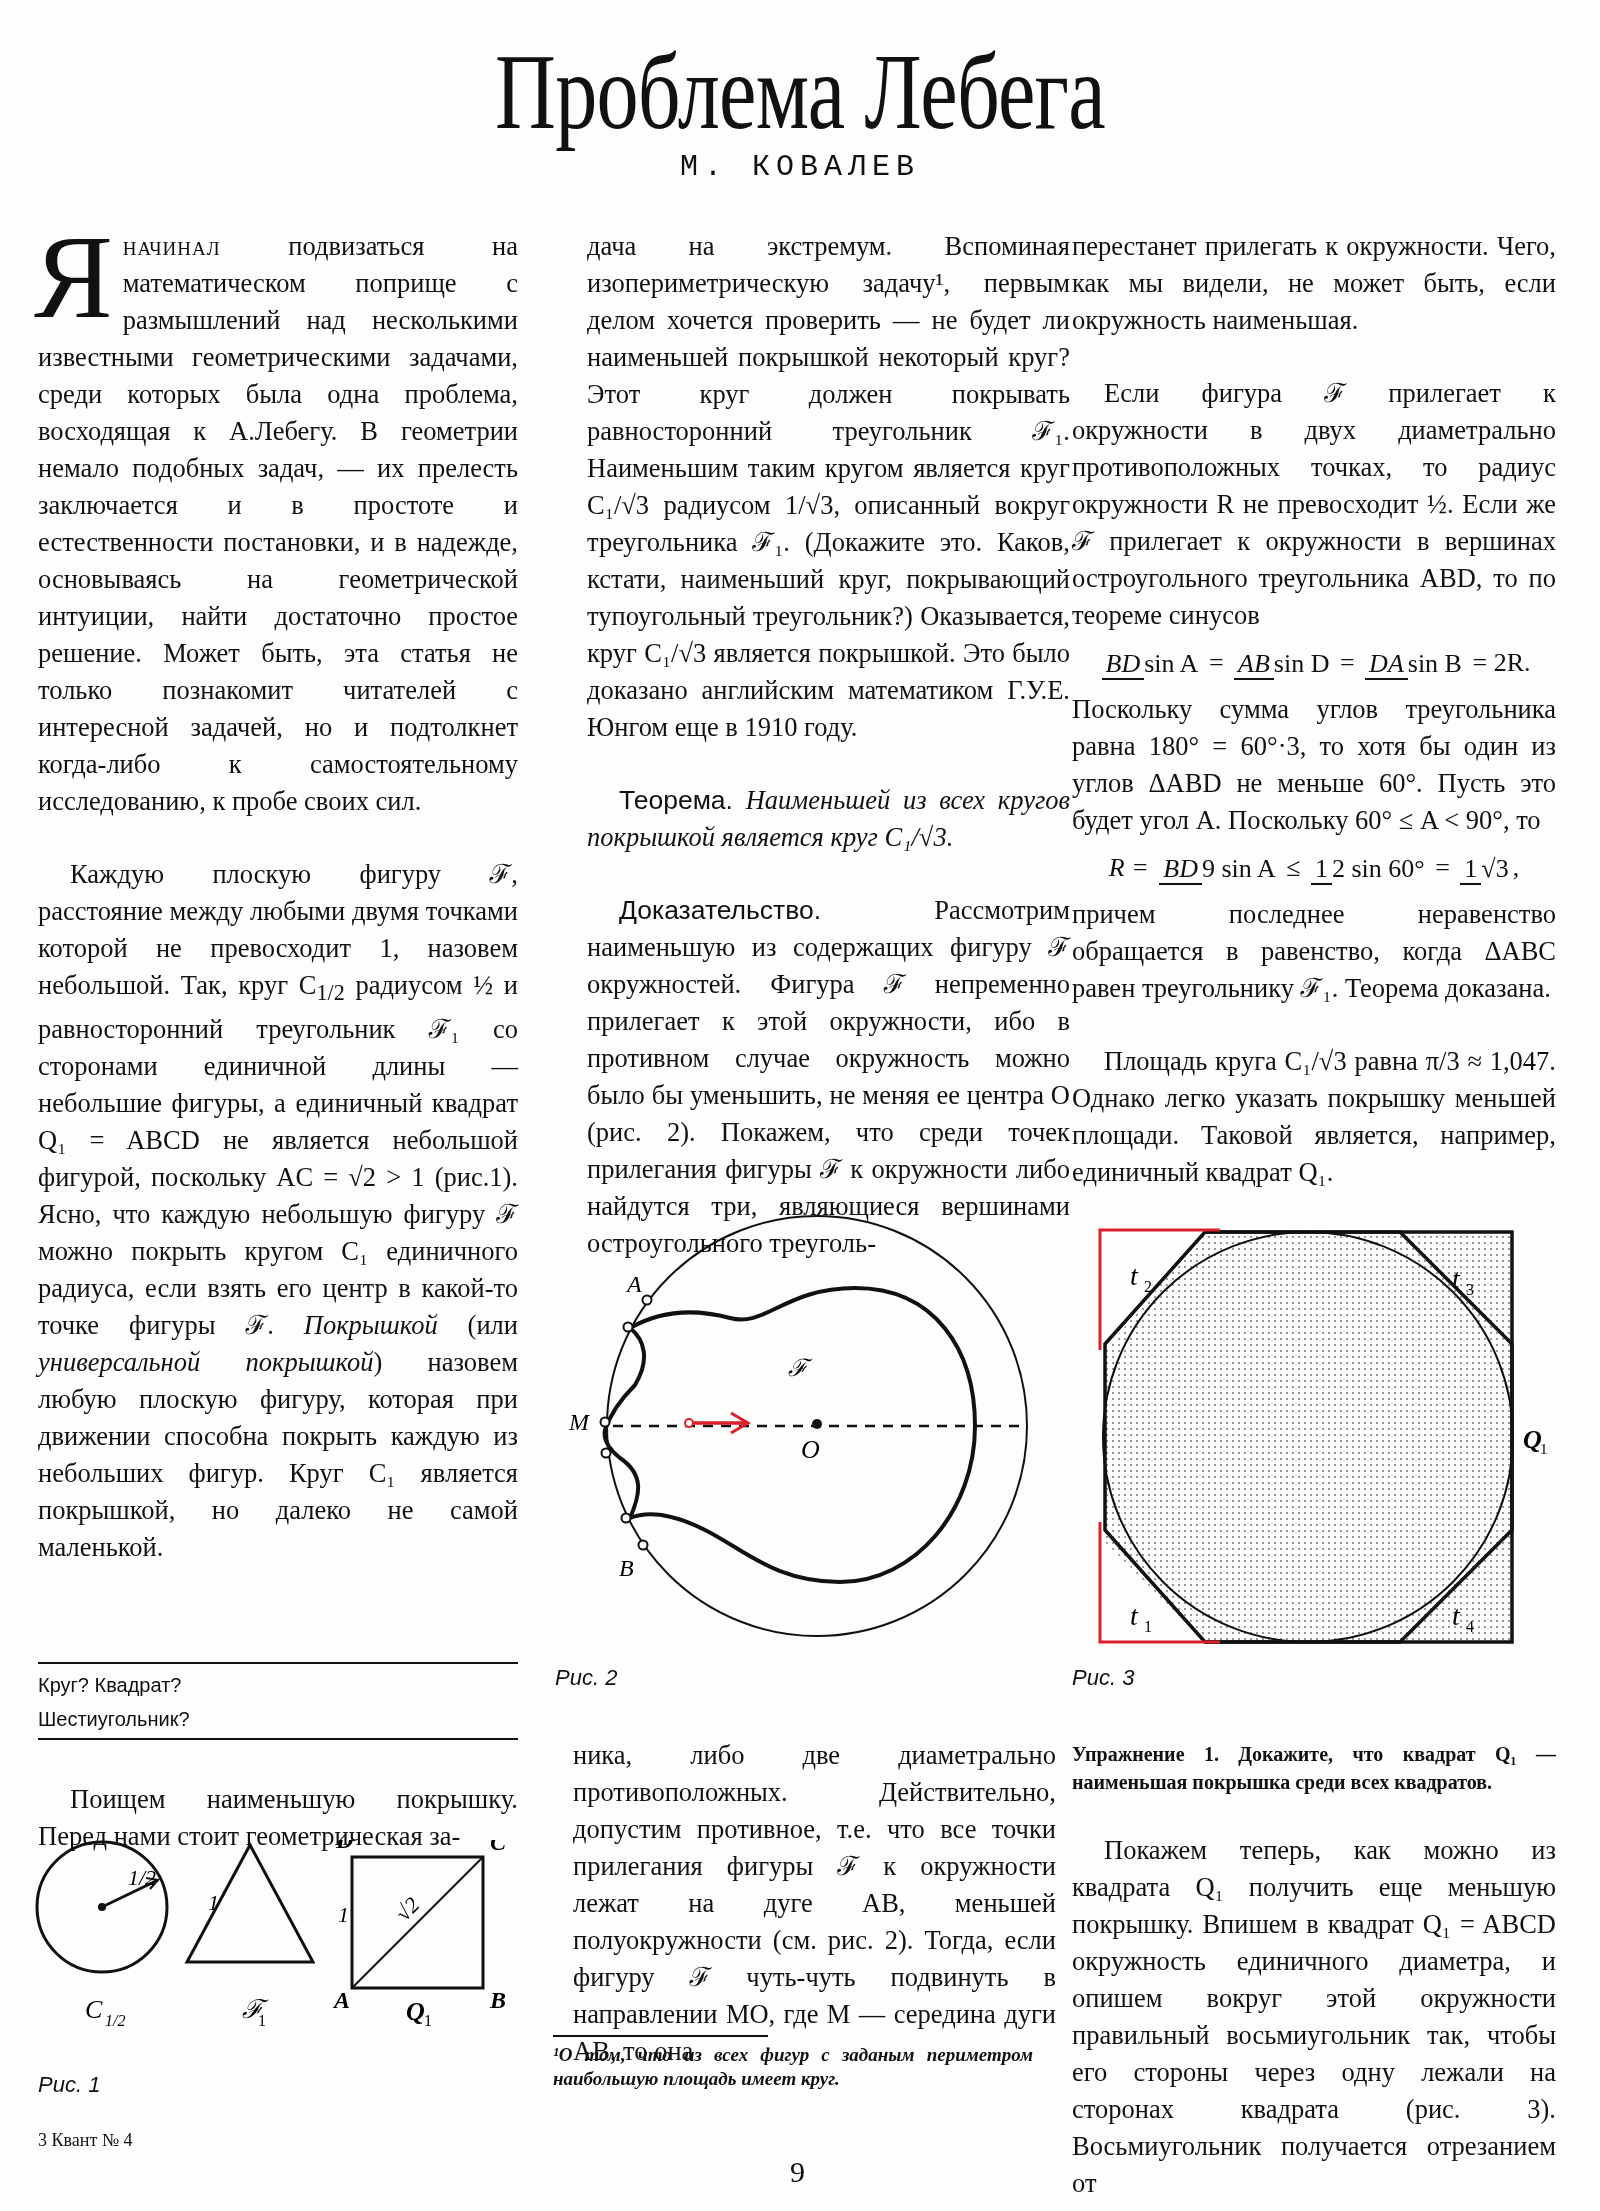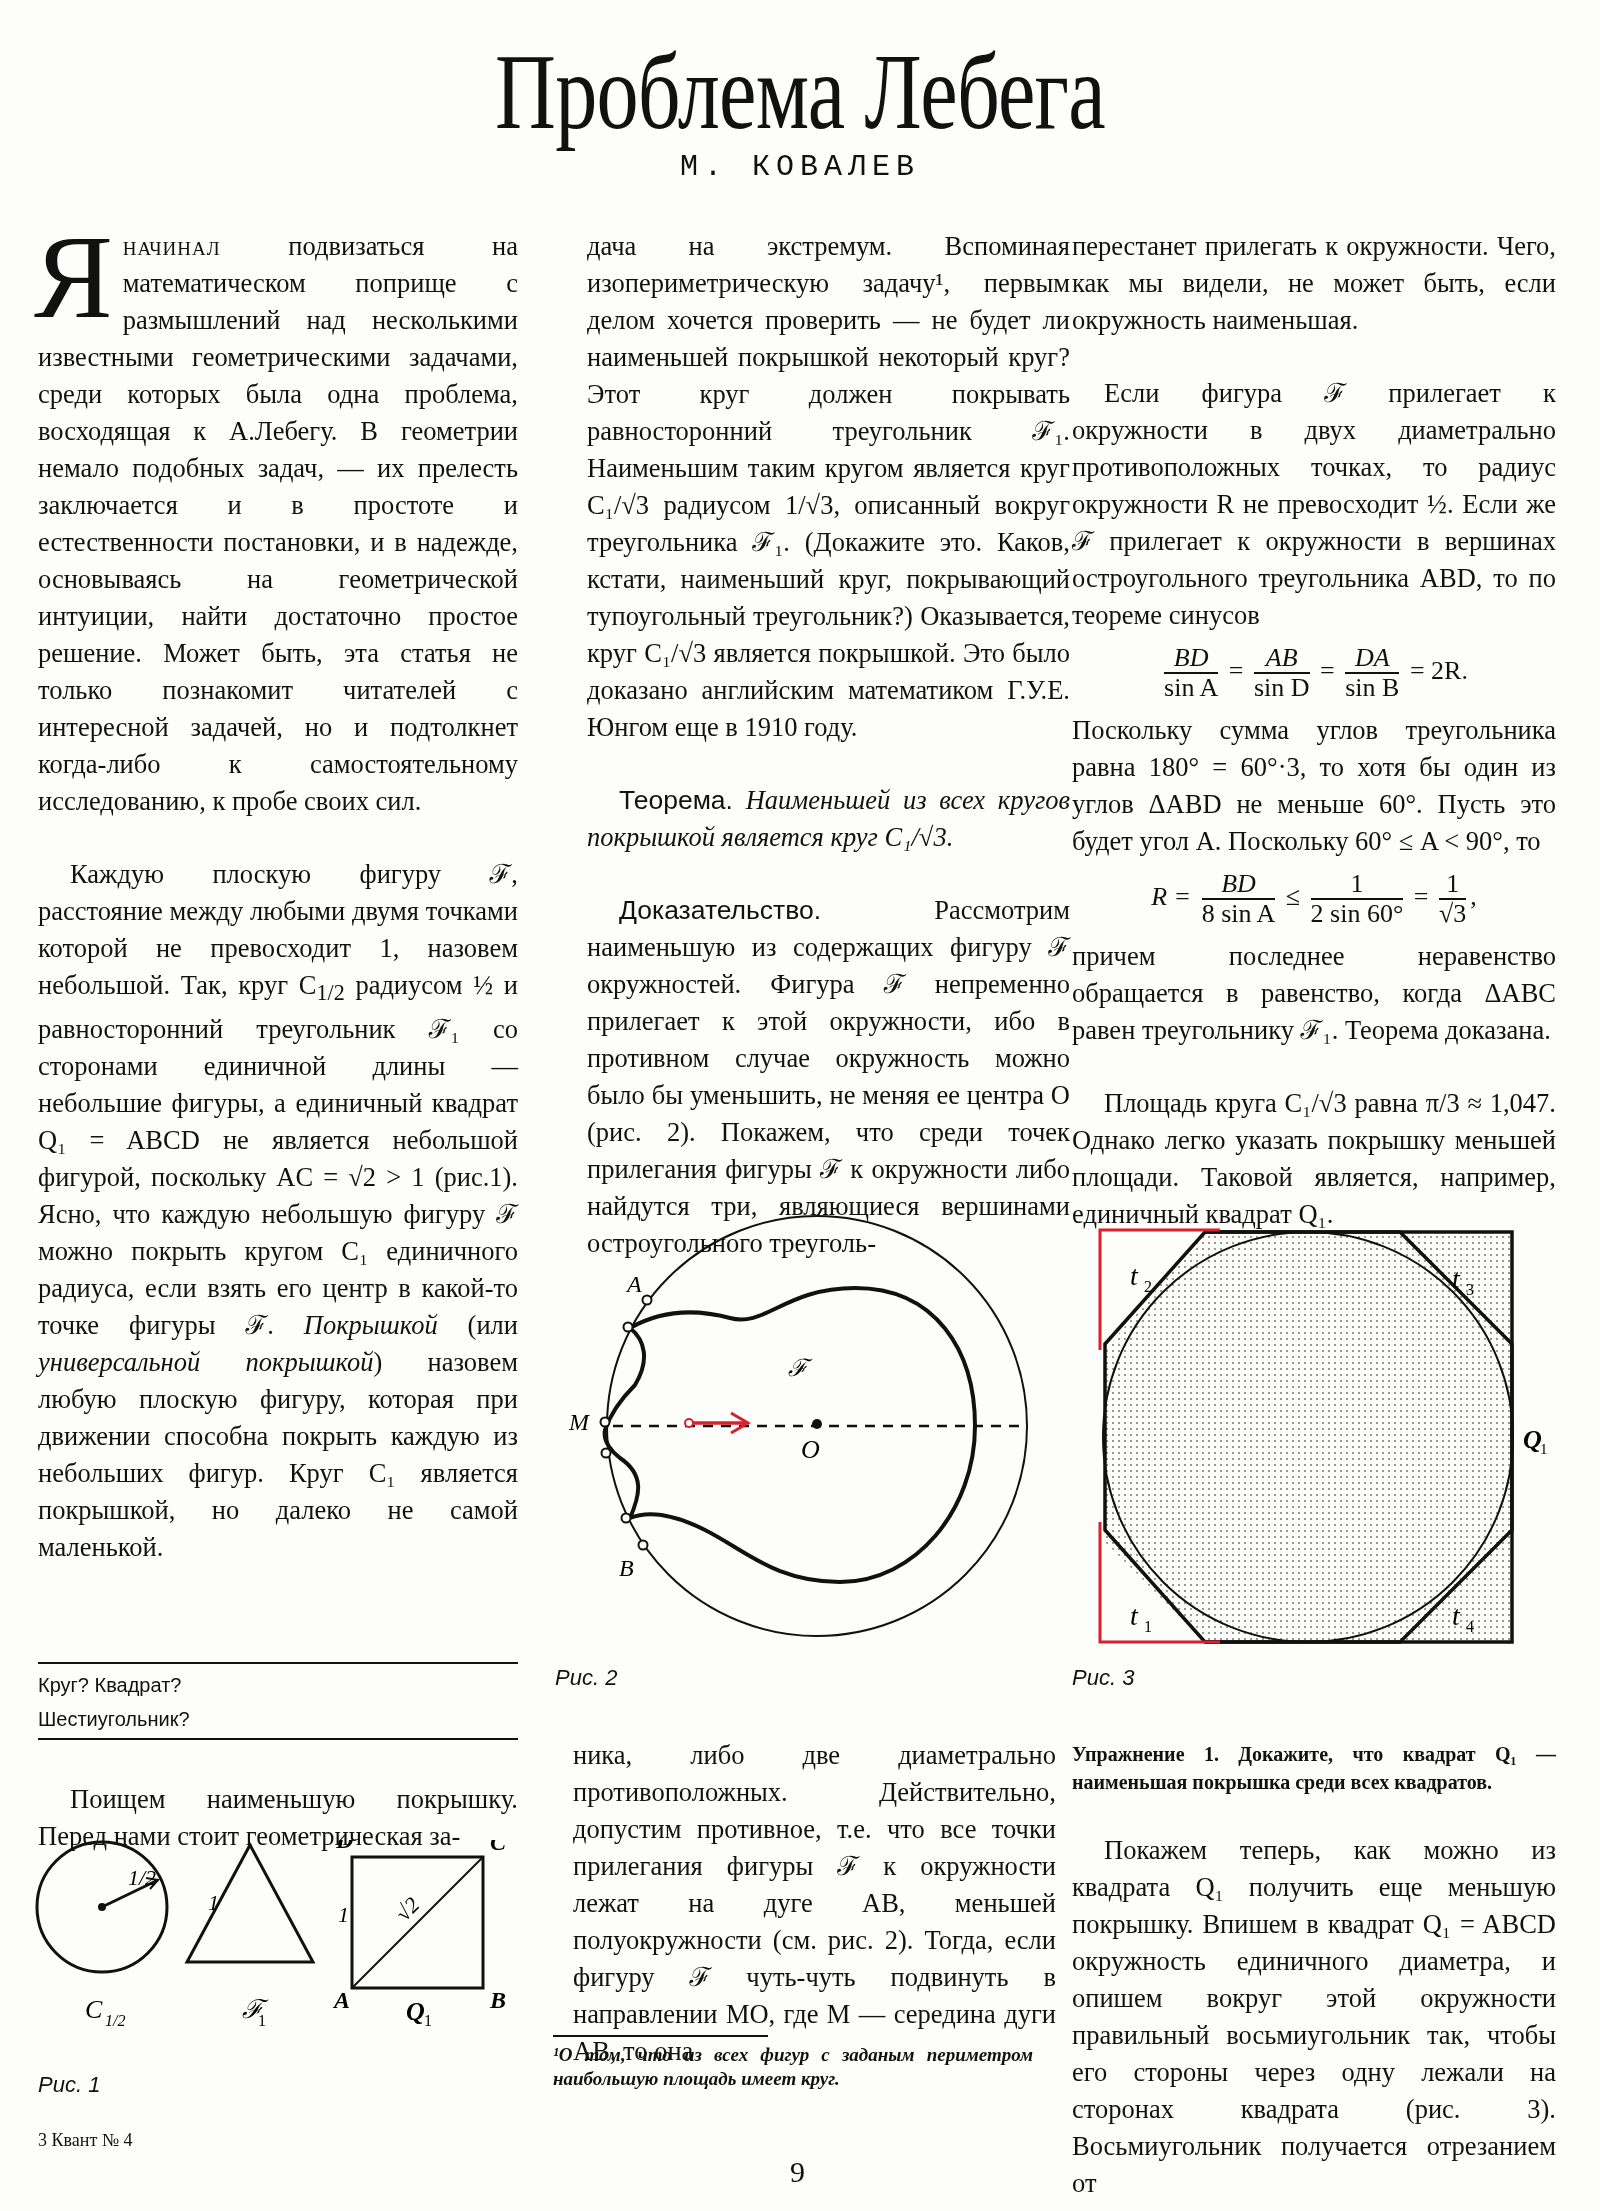--- a/index.html
+++ b/index.html
@@ -10,21 +10,21 @@
   .col p { margin: 0; text-indent: 0; }
   .col p.ind { text-indent: 32px; margin-top: 36px; }
   .c1 { left: 38px; top: 228px; width: 480px; }
   .c2 { left: 587px; top: 228px; width: 483px; }
   .c3 { left: 1072px; top: 228px; width: 484px; }
   .drop { float: left; font-size: 118px; line-height: 92px; margin: 4px 10px 0 -4px; font-family: "Liberation Serif", serif; }
   .sc { font-variant: small-caps; letter-spacing: 1px; }
   i, .it { font-style: italic; }
   .sans { font-family: "Liberation Sans", sans-serif; }
   .formula { text-align: center; margin: 10px 0; font-size: 26px; }
-  .frac { display: inline-flex; flex-direction: column; vertical-align: middle; text-align: center; line-height: 28px; margin: 0 4px; }
+  .frac { display: inline-flex; vertical-align: middle; text-align: center; line-height: 28px; margin: 0 4px; }
   .frac span:first-child { border-bottom: 2px solid #111; padding: 0 4px; }
   .section-head { position: absolute; left: 38px; top: 1662px; width: 480px; border-top: 2px solid #111; border-bottom: 2px solid #111; font-family: "Liberation Sans", sans-serif; font-size: 20px; line-height: 34px; padding: 4px 0 2px 0; }
   .caption { position: absolute; font-family: "Liberation Sans", sans-serif; font-style: italic; font-size: 22px; }
   .footnote-line { position: absolute; left: 553px; top: 2035px; width: 215px; border-top: 2px solid #111; }
   .footnote { position: absolute; left: 553px; top: 2043px; width: 480px; font-size: 19px; line-height: 24px; font-style: italic; font-weight: bold; text-align: justify; }
   .exercise { font-size: 20px; line-height: 28px; font-weight: bold; text-align: justify; }
   .pagenum { position: absolute; left: 790px; top: 2155px; font-size: 30px; }
   .issue { position: absolute; left: 38px; top: 2130px; font-size: 18px; }
   svg text { font-family: "Liberation Serif", serif; }
 </style>
@@ -132,21 +132,21 @@
         <span class="it">DA</span>
         <span>sin B</span>
       </span>
     <span>= 2R.</span>
   </div>
   <p>Поскольку сумма углов треугольника равна 180° = 60°·3, то хотя бы один из углов ΔABD не меньше 60°. Пусть это будет угол A. Поскольку 60° ≤ A &lt; 90°, то</p>
   <div class="formula">
     <span class="it">R =</span>
     <span class="frac">
         <span class="it">BD</span>
-        <span>8 sin A</span>
+        <span>9 sin A</span>
       </span> ≤
     <span class="frac">
         <span>1</span>
         <span>2 sin 60°</span>
       </span> =
     <span class="frac">
         <span>1</span>
         <span>√3</span>
       </span><span>,</span>
   </div>

